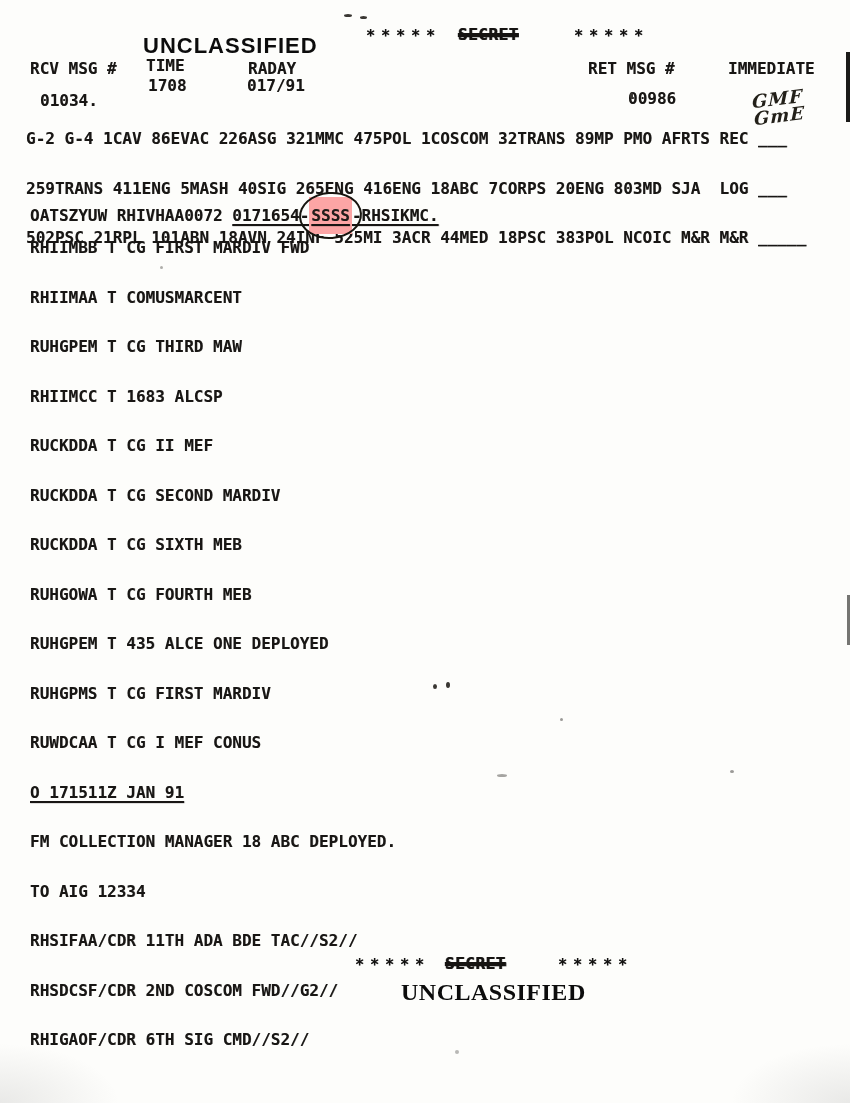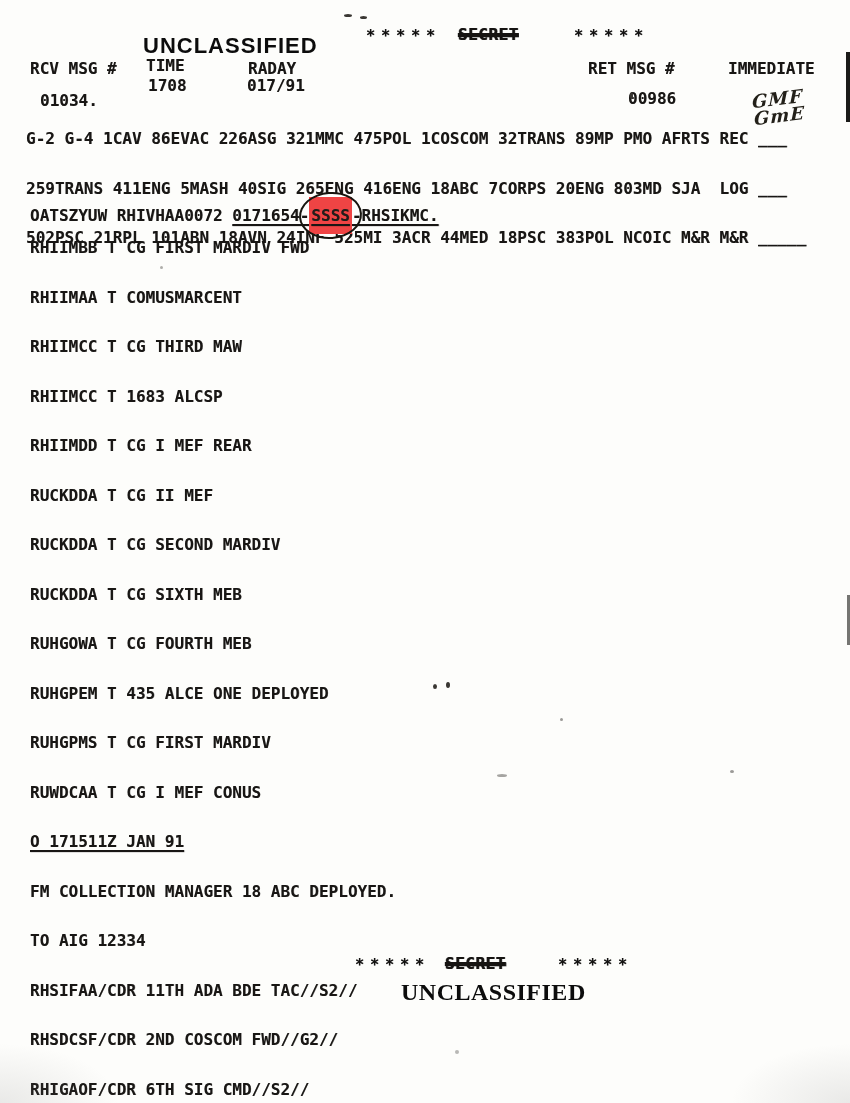--- a/index.html
+++ b/index.html
@@ -41,21 +41,21 @@
     letter-spacing:0.5px;
   }
   .banner-top .secret-struck{filter:blur(0.3px);}
 
   
   .hdr span{position:absolute;}
 
   
   .u{text-decoration:underline;text-underline-offset:3px;text-decoration-thickness:1.6px;}
   .redact{background:#1c1a18;color:#1c1a18;padding:0 1px;}
-  .redact-circle{position:relative;background:#ef4444;color:#201d1a;padding:9px 2px;}
+  .redact-circle{position:relative;background:#fca5a5;color:#201d1a;padding:9px 2px;}
   .redact-circle::after{
     content:"";position:absolute;inset:-5px -10px;border:2.3px solid #17150f;
     border-radius:50%;transform:rotate(-4deg);
   }
   .strike-tail{display:inline-block;width:44px;height:0;border-top:3.5px solid #14120f;vertical-align:4px;}
   .hand{
     position:absolute;
     font:700 italic 18px/18px "DejaVu Serif", serif;
     color:#232019;transform:rotate(-7deg) skewX(-8deg);
     letter-spacing:1px;
@@ -100,23 +100,22 @@
   <span class="hand" style="left:752px;top:90px;">GMF</span>
   <span class="hand" style="left:754px;top:107px;">GmE</span>
 
   <div class="mono" style="position:absolute;left:30px;top:175px;">
     <div class="ln"><span>OATSZYUW RHIVHAA0072 </span><span class="u"><span>0171654-</span><span class="redact-circle">SSSS</span><span>-RHSIKMC.</span></span></div>
   </div>
 
   <div class="mono" style="position:absolute;left:30px;top:207px;">
     <div class="ln">RHIIMBB T CG FIRST MARDIV FWD</div>
     <div class="ln">RHIIMAA T COMUSMARCENT</div>
-    <div class="ln">RHIIMCC T CG THIRD MAW</div>
+    <div class="ln">RUHGPEM T CG THIRD MAW</div>
     <div class="ln">RHIIMCC T 1683 ALCSP</div>
-    <div class="ln">RHIIMDD T CG I MEF REAR</div>
     <div class="ln">RUCKDDA T CG II MEF</div>
     <div class="ln">RUCKDDA T CG SECOND MARDIV</div>
     <div class="ln">RUCKDDA T CG SIXTH MEB</div>
     <div class="ln">RUHGOWA T CG FOURTH MEB</div>
     <div class="ln">RUHGPEM T 435 ALCE ONE DEPLOYED</div>
     <div class="ln">RUHGPMS T CG FIRST MARDIV</div>
     <div class="ln">RUWDCAA T CG I MEF CONUS</div>
     <div class="ln"><span class="u">O 171511Z JAN 91</span></div>
     <div class="ln">FM COLLECTION MANAGER 18 ABC DEPLOYED.</div>
     <div class="ln">TO AIG 12334</div>

